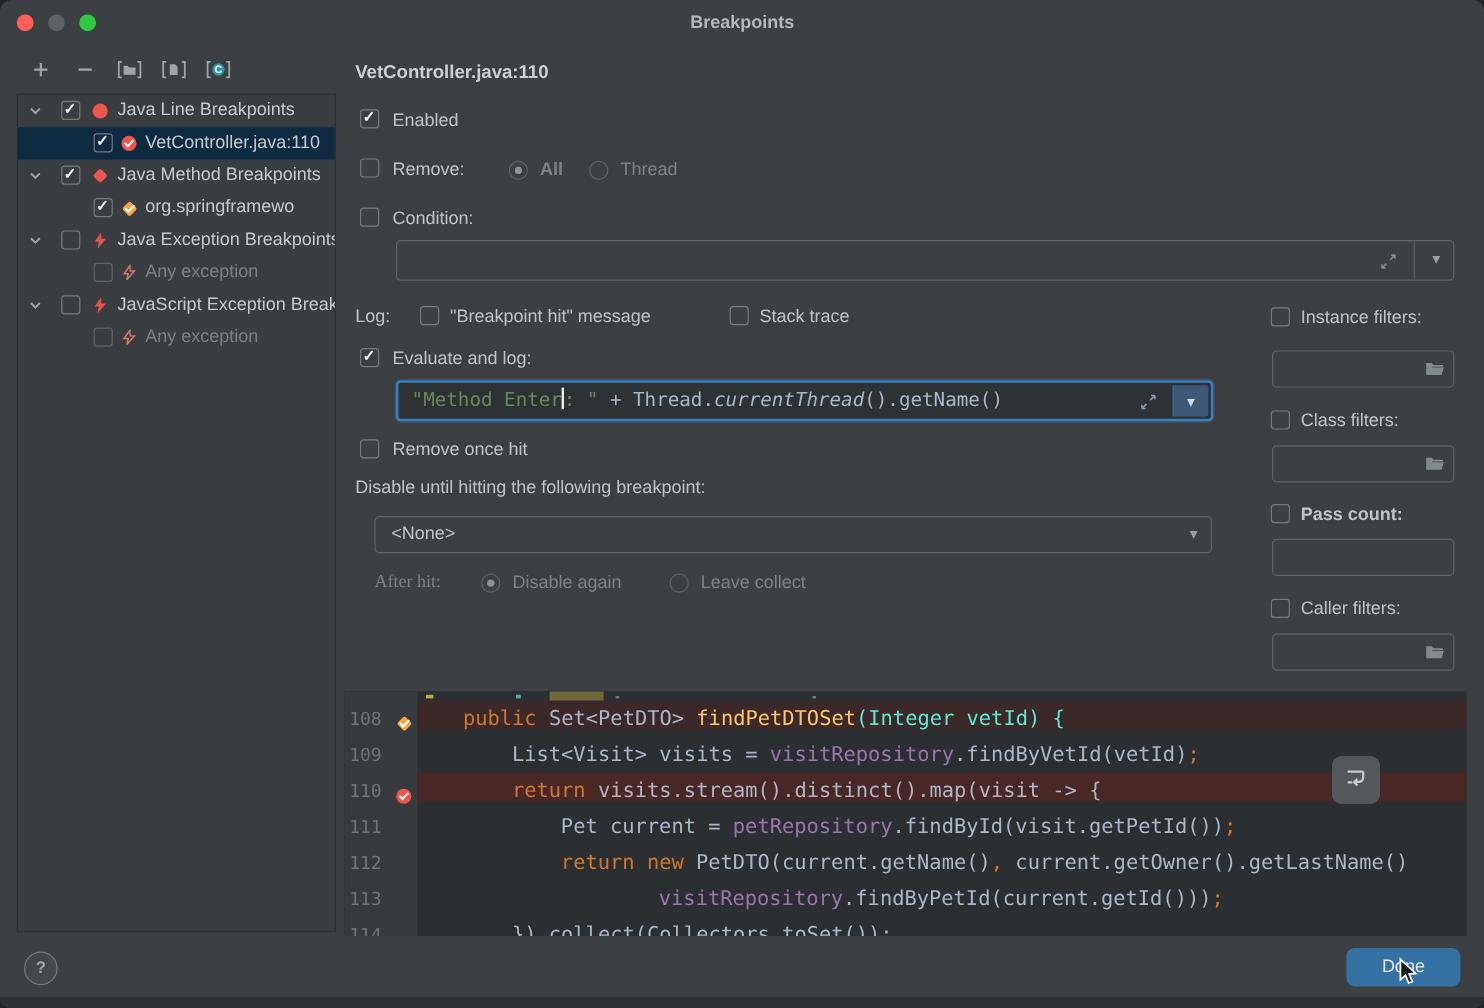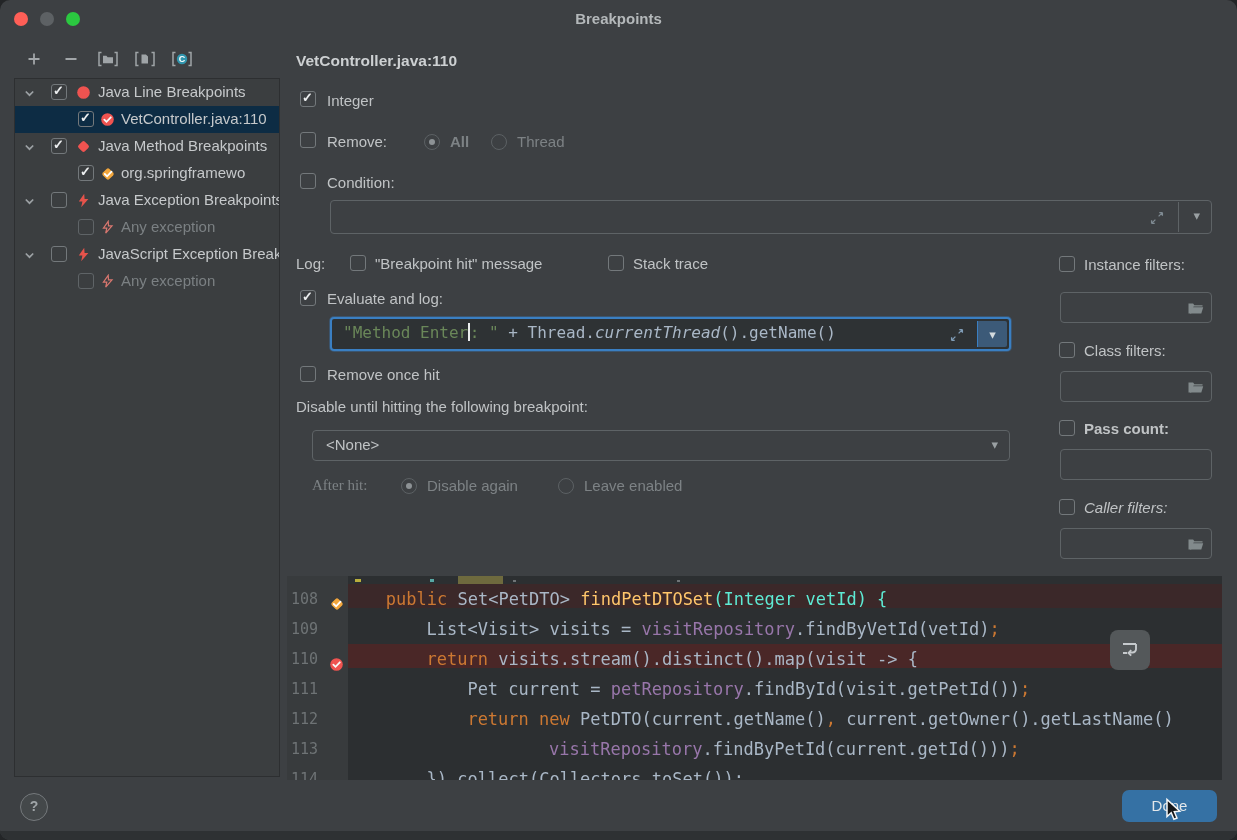--- a/index.html
+++ b/index.html
@@ -190,21 +190,21 @@
         <span class="ticon" style="left: 85px;"><svg width="15" height="15" viewBox="0 0 15 15">
             <path d="M8.2 1.3L3.4 8.1h3.4L5.7 13.2l6.3-7.3H8.5z" fill="none" stroke="#d9776f" stroke-width="1.2"></path>
           </svg></span>
         <span class="tlabel" style="left: 106px;">Any exception</span>
       </div>
     </div>
 
   <div class="lbl b" style="left:296px;top:52px;font-size:15.5px;color:#cdd0d2;">VetController.java:110</div>
 
   <span class="cb checked" style="left:300px;top:91px;"></span>
-  <div class="lbl" style="left:327px;top:92px;">Integer</div>
+  <div class="lbl" style="left:327px;top:92px;">Enabled</div>
 
   <span class="cb" style="left:300px;top:132px;"></span>
   <div class="lbl" style="left:327px;top:133px;">Remove:</div>
   <span class="radio sel" style="left:424px;top:134px;"></span>
   <div class="lbl dim b" style="left:450px;top:133px;">All</div>
   <span class="radio" style="left:491px;top:134px;"></span>
   <div class="lbl dim" style="left:517px;top:133px;">Thread</div>
 
   <span class="cb" style="left:300px;top:173px;"></span>
   <div class="lbl" style="left:327px;top:174px;">Condition:</div>
@@ -244,21 +244,21 @@
   <div class="lbl" style="left:296px;top:398px;">Disable until hitting the following breakpoint:</div>
   <div class="dropdown" style="left:312px;top:430px;width:698px;height:31px;">
     <span class="val">&lt;None&gt;</span>
     <span class="combo-chev">▾</span>
   </div>
 
   <div class="lbl dim" style="left:312px;top:477px;font-family:Liberation Serif, serif;">After hit:</div>
   <span class="radio sel" style="left:401px;top:478px;"></span>
   <div class="lbl dim" style="left:427px;top:477px;">Disable again</div>
   <span class="radio" style="left:558px;top:478px;"></span>
-  <div class="lbl dim" style="left:584px;top:477px;">Leave enabled</div>
+  <div class="lbl dim" style="left:584px;top:477px;">Leave collect</div>
 
   <div>
       <span class="cb" style="left: 1059px; top: 256px;"></span>
       <div class="lbl" style="left: 1084px; top: 256px;">Instance filters:</div>
       <div class="filterinput" style="top: 292px;">
         <span class="browse"><svg width="17" height="13" viewBox="0 0 17 13">
             <path d="M1.5 1.5h4.6l1.3 1.7h8.1v1.4H6.6L4.2 11.5H1.5z" fill="#828a8c"></path>
             <path d="M4.9 5.2h11.3l-1.9 6.3H2.9z" fill="#828a8c"></path>
           </svg></span>
       </div>
@@ -267,21 +267,21 @@
       <div class="filterinput" style="top: 371px;">
         <span class="browse"><svg width="17" height="13" viewBox="0 0 17 13">
             <path d="M1.5 1.5h4.6l1.3 1.7h8.1v1.4H6.6L4.2 11.5H1.5z" fill="#828a8c"></path>
             <path d="M4.9 5.2h11.3l-1.9 6.3H2.9z" fill="#828a8c"></path>
           </svg></span>
       </div>
       <span class="cb" style="left: 1059px; top: 420px;"></span>
       <div class="lbl" style="left: 1084px; top: 420px; font-weight: bold;">Pass count:</div>
       <div class="filterinput" style="top: 449px;"></div>
       <span class="cb" style="left: 1059px; top: 499px;"></span>
-      <div class="lbl" style="left: 1084px; top: 499px; font-style: italic;">Caller filters:</div>
+      <div class="lbl" style="left: 1084px; top: 499px;">Caller filters:</div>
       <div class="filterinput" style="top: 528px;">
         <span class="browse"><svg width="17" height="13" viewBox="0 0 17 13">
             <path d="M1.5 1.5h4.6l1.3 1.7h8.1v1.4H6.6L4.2 11.5H1.5z" fill="#828a8c"></path>
             <path d="M4.9 5.2h11.3l-1.9 6.3H2.9z" fill="#828a8c"></path>
           </svg></span>
       </div>
     </div>
 
   <div class="code">
     <div class="gutterbg"></div>

